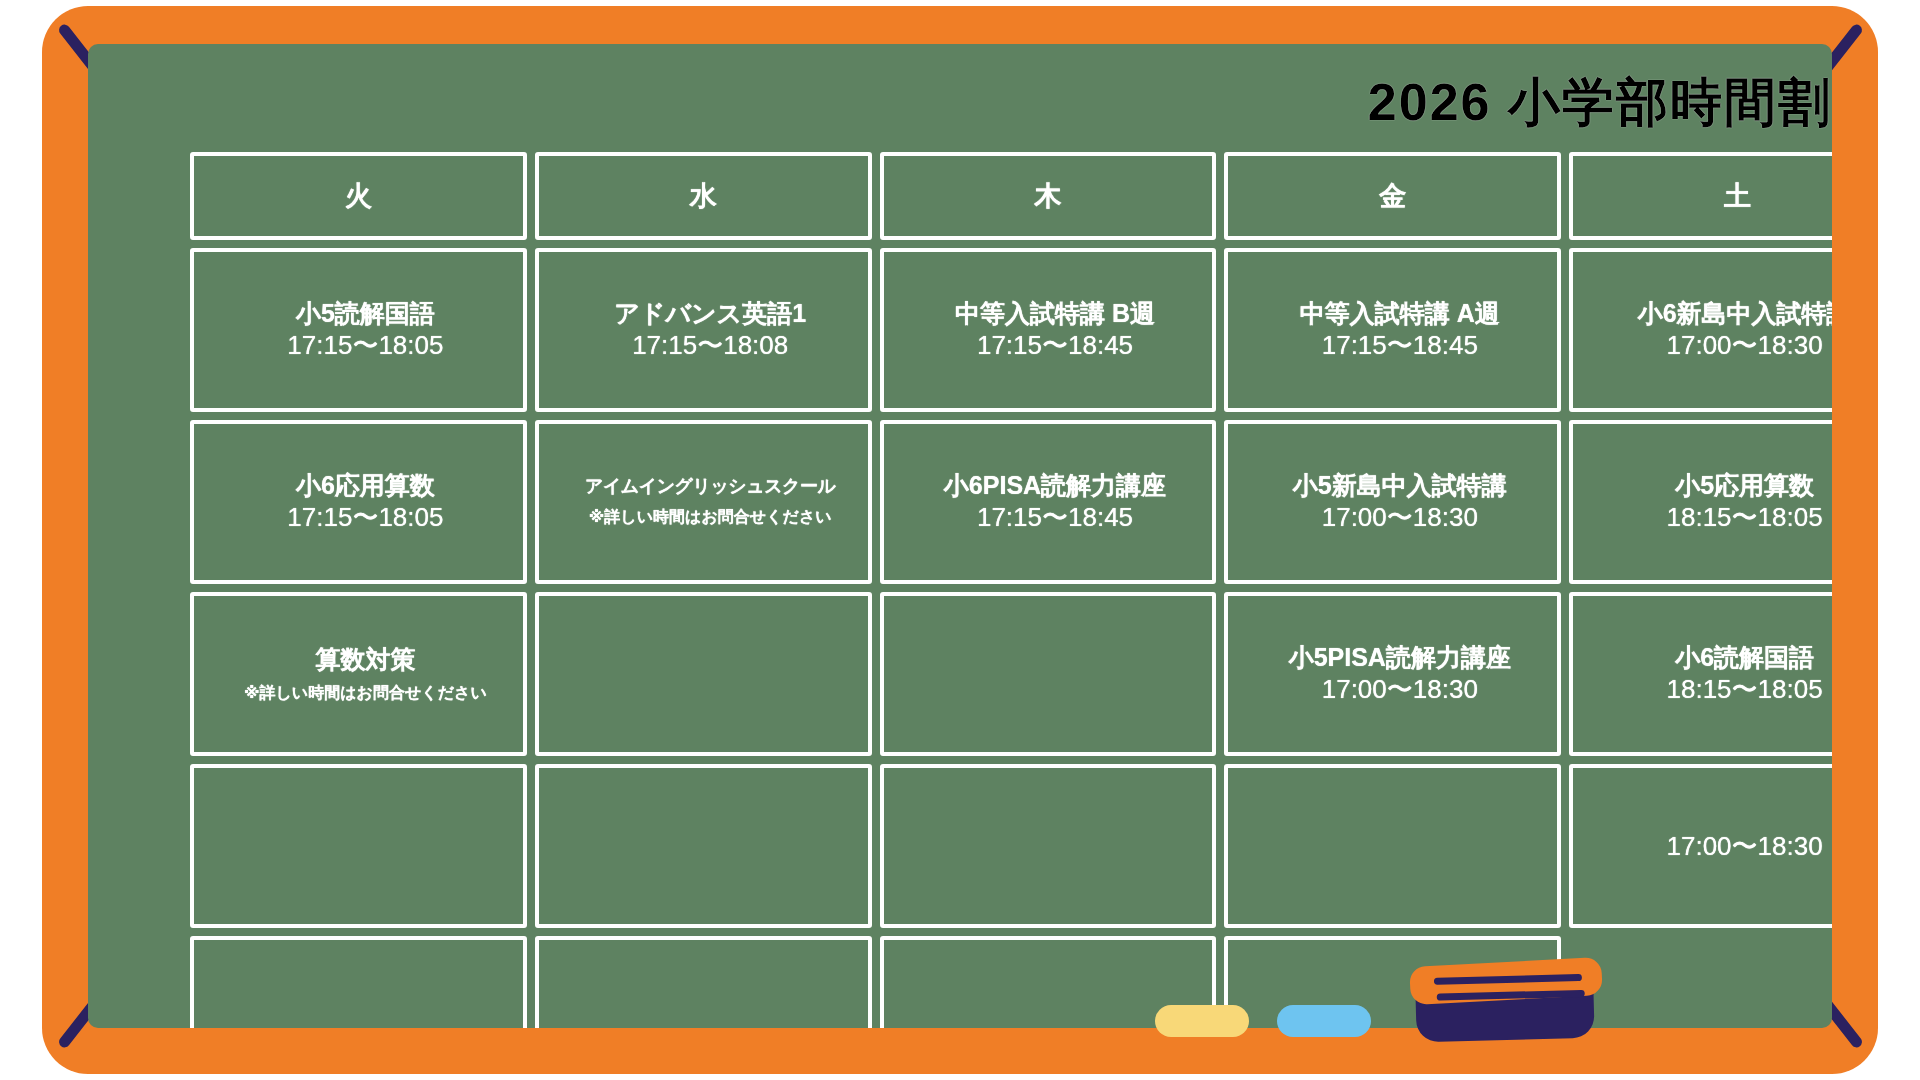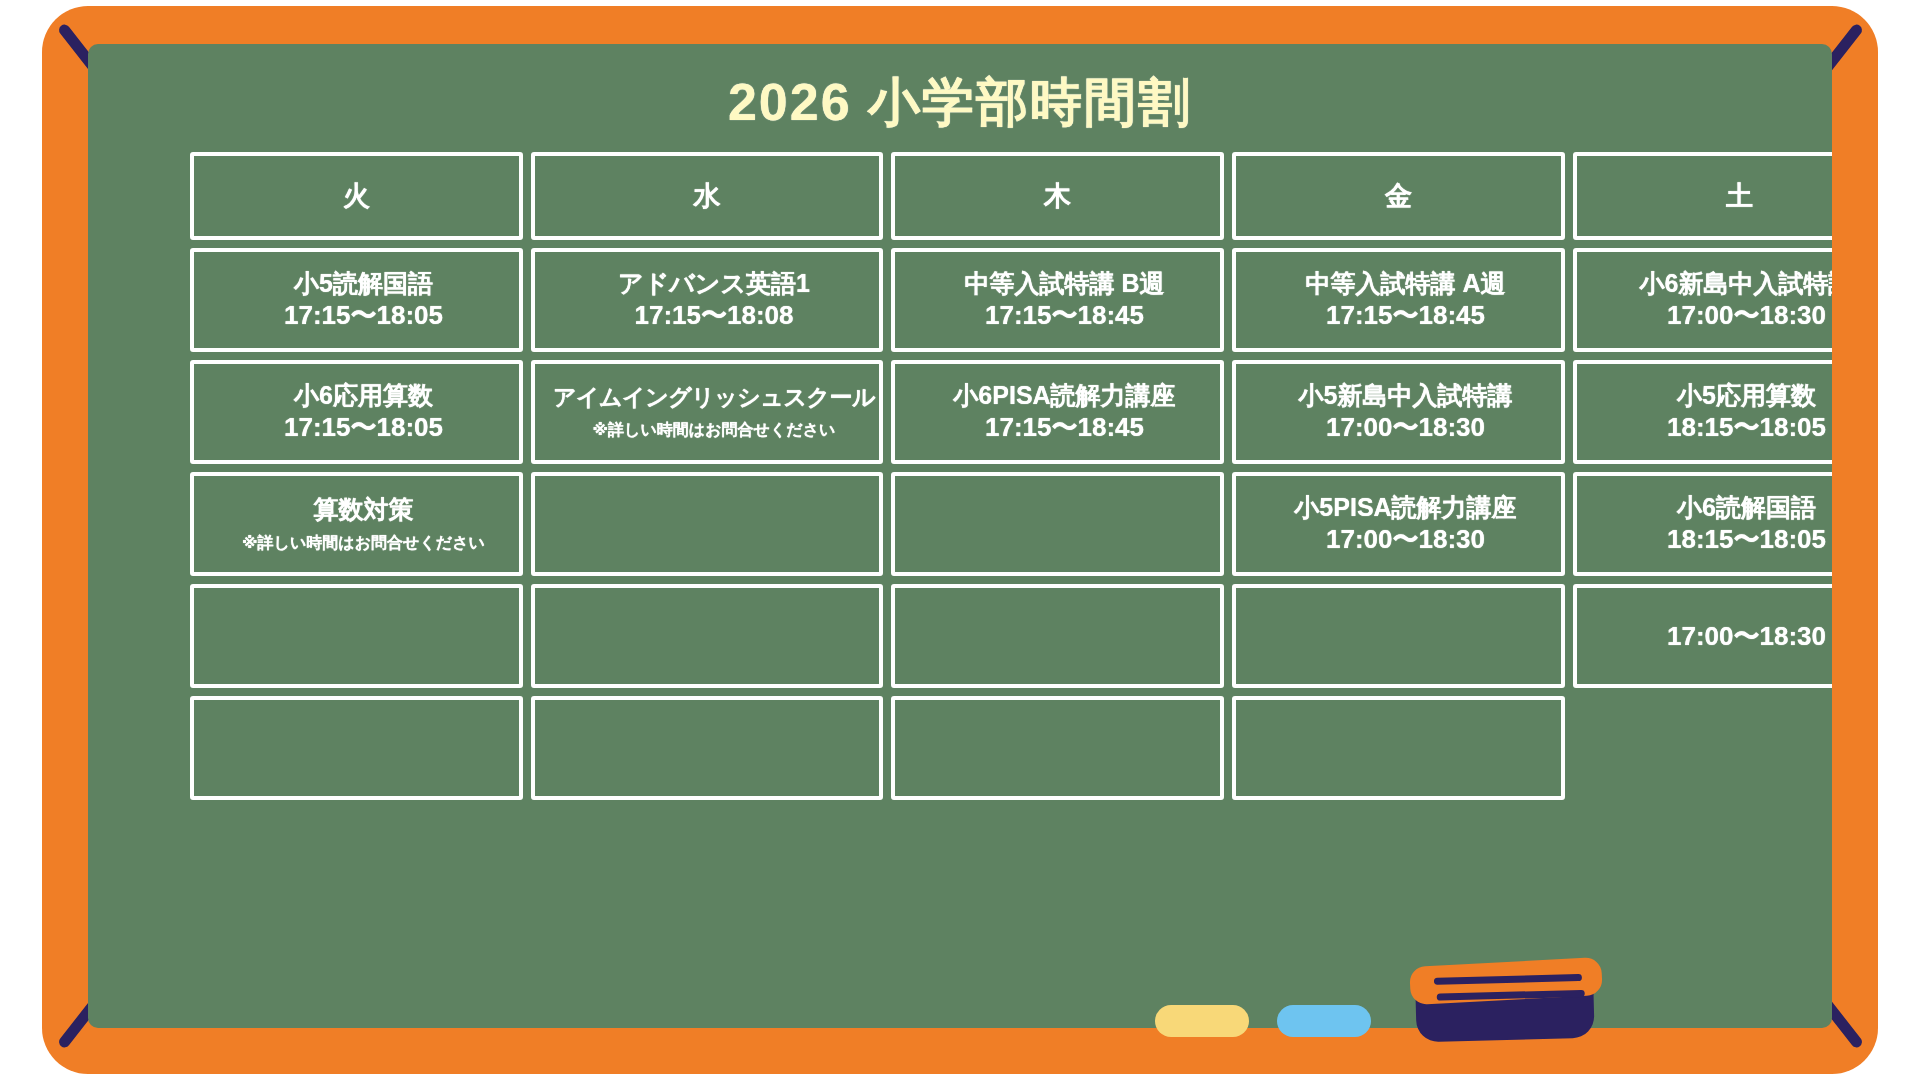--- a/index.html
+++ b/index.html
@@ -40,22 +40,22 @@
   }
   .corner-tl{ left:84px;  top:16px;  transform:rotate(-38deg); }
   .corner-tr{ left:1826px;top:16px;  transform:rotate(38deg); }
   .corner-bl{ left:84px;  top:964px; transform:rotate(38deg); }
   .corner-br{ left:1826px;top:964px; transform:rotate(-38deg); }
 
   
   .board-title{
     position:absolute;
     left:0; top:32px; width:100%;
-    text-align:center;
-    color:#fef9c3;
+    text-align:right;
+    color:#000000;
     font-size:52px;
     font-weight:bold;
     letter-spacing:2px;
     line-height:1;
     text-shadow:0 0 1px #ffffff;
   }
 
   
   .timetable{
     position:absolute;
@@ -72,43 +72,43 @@
     border-radius:3px;
     display:flex;
     flex-direction:column;
     align-items:center;
     justify-content:center;
     text-align:center;
     color:#ffffff;
     padding:6px 4px;
   }
   .cell.header{ height:88px; }
-  .cell.body{ height:104px;padding-left:18px; }
+  .cell.body{ height:164px;padding-left:18px; }
   .cell.empty{ }
 
   .day-label{
     font-size:27px;
     font-weight:bold;
     line-height:1;
     text-shadow:0 0 1px #ffffff;
   }
 
   .course-name{
     font-size:25px;
     font-weight:bold;
     line-height:1.22;
     white-space:nowrap;
     text-shadow:0 0 1px #ffffff;
   }
   .course-name.wrap{ white-space:normal; }
-  .course-name.tight{ font-size:23px; letter-spacing:-0.5px; }
+  .course-name.tight{ font-size:18px; letter-spacing:-0.5px; }
 
   .course-time{
     font-size:26px;
-    font-weight:bold;
+    font-weight:normal;
     line-height:1.26;
     text-shadow:0 0 1px #ffffff;
   }
   .course-note{
     font-size:16px;
     font-weight:bold;
     line-height:1.3;
     margin-top:9px;
     white-space:nowrap;
     text-shadow:0 0 1px #ffffff;

